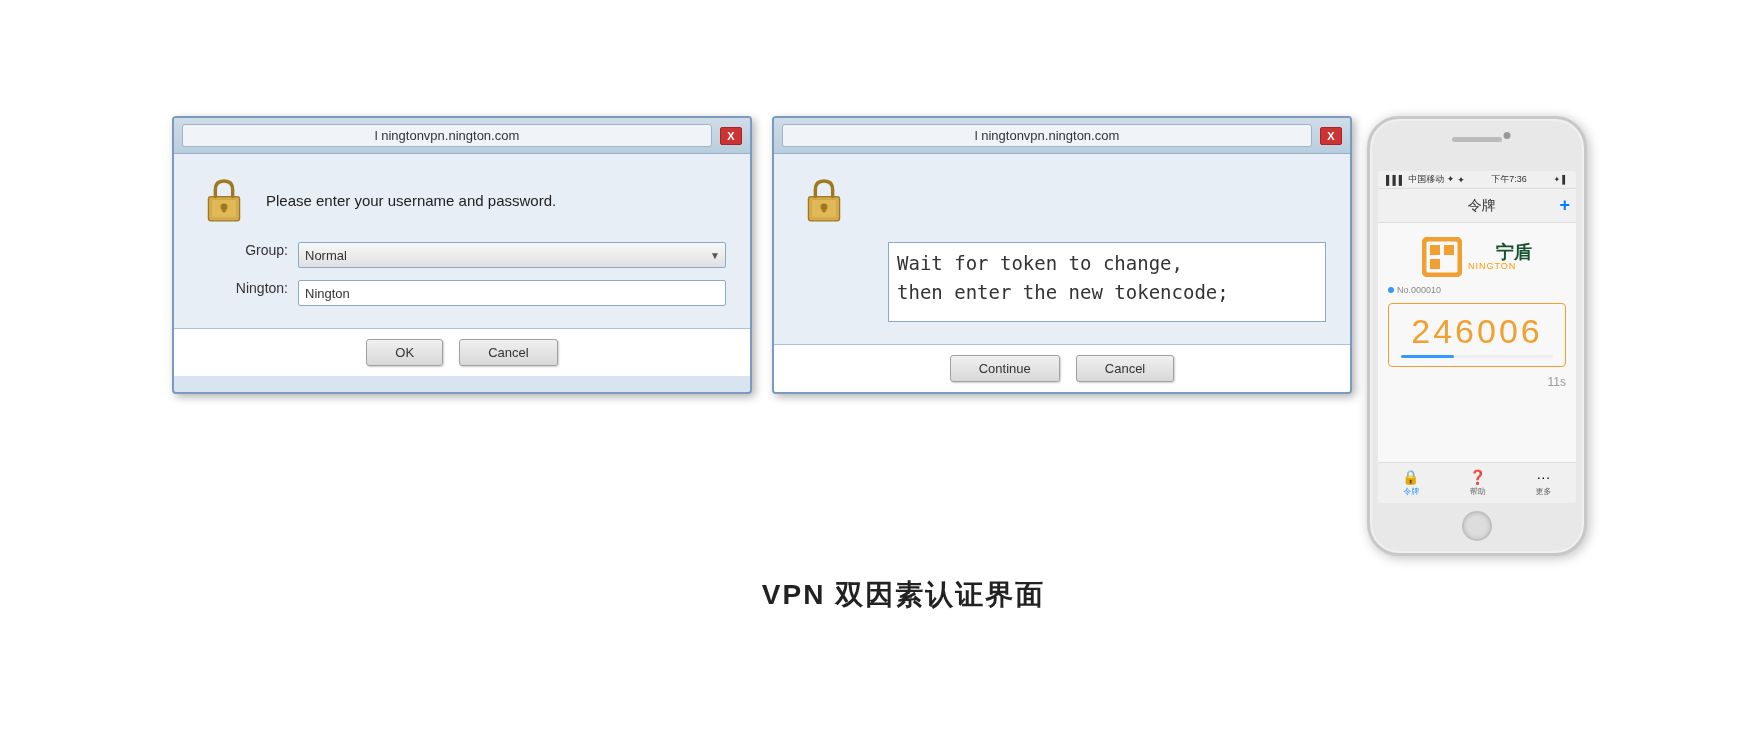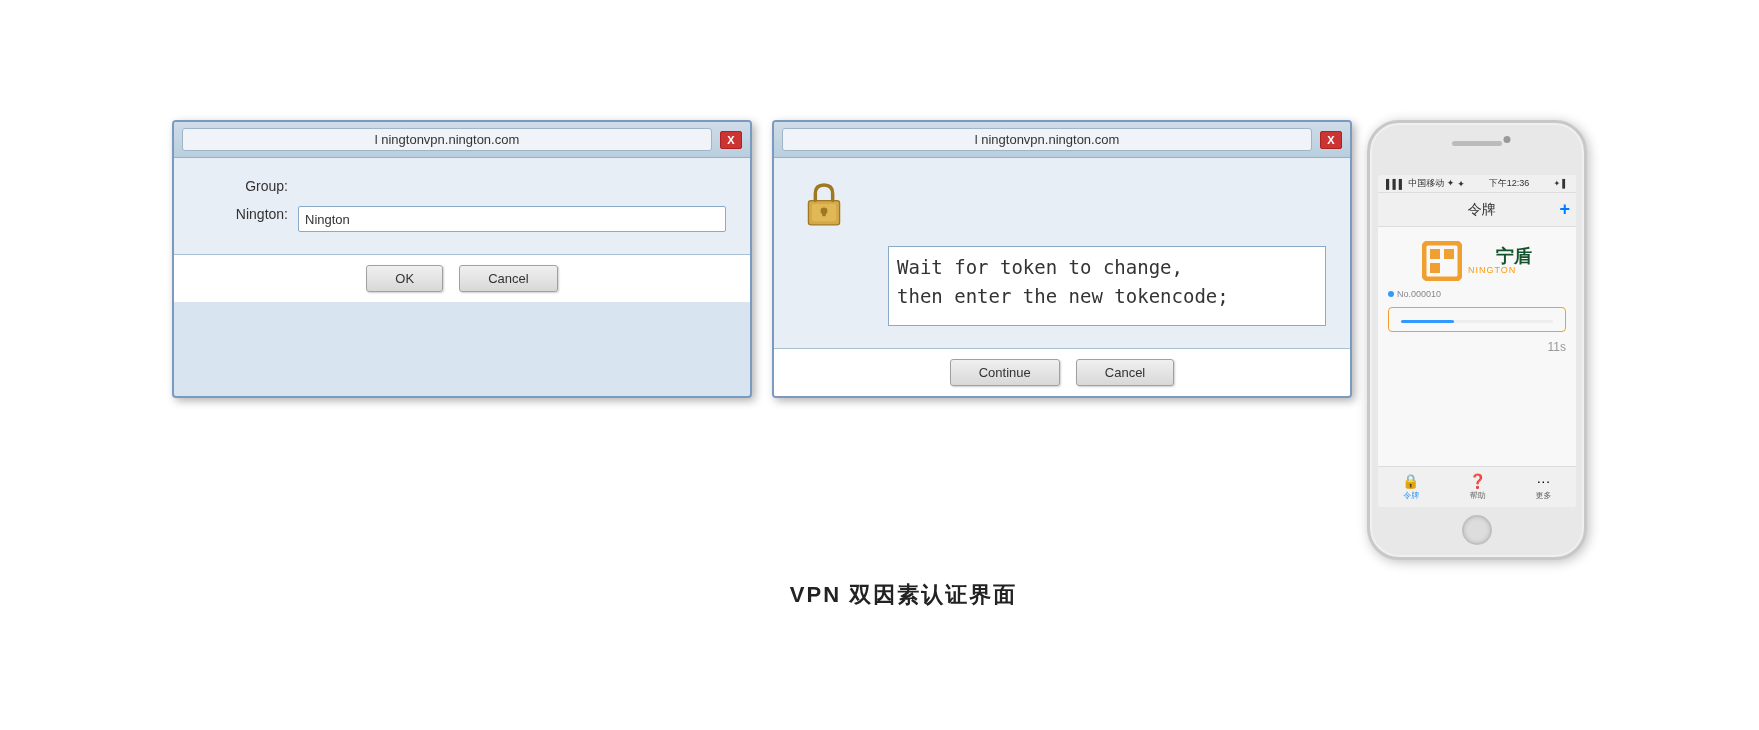--- a/index.html
+++ b/index.html
@@ -191,21 +191,21 @@
       padding: 6px 8px;
       font-size: 19px;
       color: #333;
       resize: none;
       line-height: 1.5;
     }
 
     
     .caption {
       text-align: center;
-      font-size: 22px;
+      font-size: 28px;
       font-weight: bold;
       color: #222;
       margin-top: 24px;
       letter-spacing: 2px;
       margin-left: 48px;
     }
 
     
     .phone-mockup {
       width: 220px;
@@ -495,23 +495,40 @@
   <div class="dialogs-and-phone">
 
     <div class="two-dialogs">
 
       <div class="dialog-window">
         <div class="dialog-titlebar">
           <div class="dialog-url-bar">l ningtonvpn.nington.com</div>
           <div class="dialog-close-btn">X</div>
         </div>
         <div class="dialog-body">
+          <div class="dialog-header-row">
+
+            <svg class="lock-icon" viewBox="0 0 52 60" xmlns="http://www.w3.org/2000/svg">
+              <rect x="8" y="26" width="36" height="28" rx="3" fill="#d4a84b" stroke="#a07820" stroke-width="1.5"></rect>
+              <rect x="12" y="30" width="28" height="20" rx="2" fill="#e0b856"></rect>
+              <path d="M16 26 L16 18 Q16 8 26 8 Q36 8 36 18 L36 26" fill="none" stroke="#a07820" stroke-width="4" stroke-linecap="round"></path>
+              <circle cx="26" cy="38" r="4" fill="#a07820"></circle>
+              <rect x="24" y="38" width="4" height="6" rx="1" fill="#a07820"></rect>
+            </svg>
+            <div class="dialog-prompt-text">Please enter your username and password.</div>
+          </div>
 
           <div class="form-row">
             <label class="form-label">Group:</label>
+            <div class="form-select-wrapper">
+              <select class="form-select">
+                <option>Normal</option>
+              </select>
+              <span class="select-arrow">▼</span>
+            </div>
           </div>
 
           <div class="form-row">
             <label class="form-label">Nington:</label>
             <input class="form-input" type="text" value="Nington" style="">
           </div>
 
         </div>
         <div class="dialog-footer">
           <button class="dialog-button">OK</button>
@@ -558,21 +575,21 @@
       <div class="phone-home-button"></div>
 
       <div class="phone-screen">
 
         <div class="phone-top-bar">
           <span class="phone-status-left">
             <span>▌▌▌</span>
             <span>中国移动 ✦</span>
             <span>✦</span>
           </span>
-          <span>下午12:36</span>
+          <span>下午7:36</span>
           <span class="phone-status-right">✦ ▌</span>
         </div>
 
         <div class="phone-nav-title">
           <span style="width:20px;"></span>
           <span>令牌</span>
           <span class="phone-nav-plus">+</span>
         </div>
 
         <div class="phone-content">
@@ -592,20 +609,21 @@
               <span class="nington-english">NINGTON</span>
             </div>
           </div>
 
           <div class="token-number-label">
             <span class="token-number-dot"></span>
             <span>No.000010</span>
           </div>
 
           <div class="token-code-box">
+            <div class="token-code-value">246006</div>
             <div class="token-progress-bar">
               <div class="token-progress-fill"></div>
             </div>
           </div>
 
           <div class="token-time-label">
             <span>11s</span>
           </div>
         </div>
 

